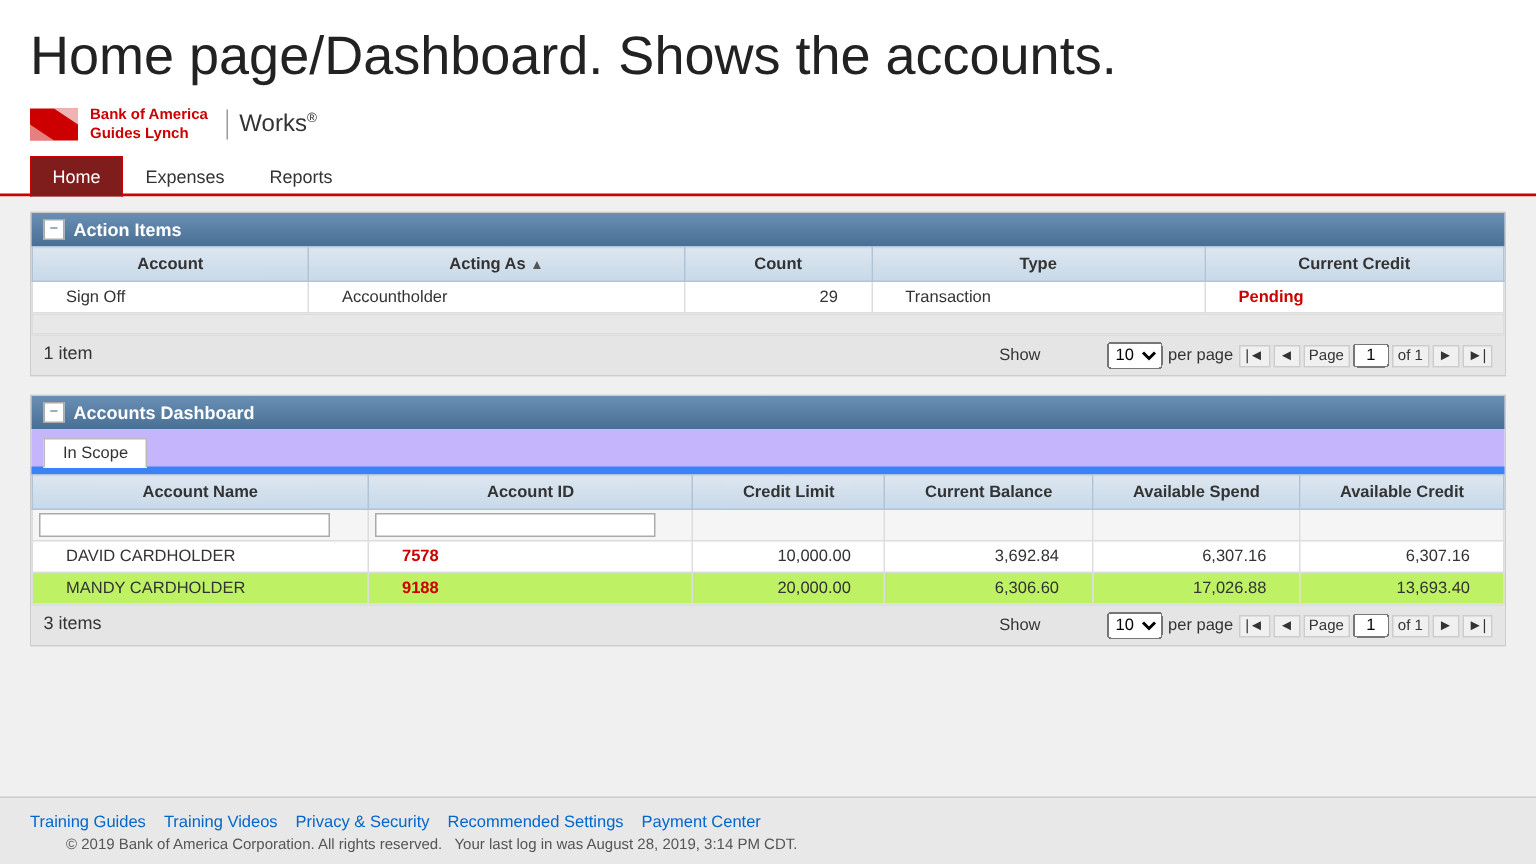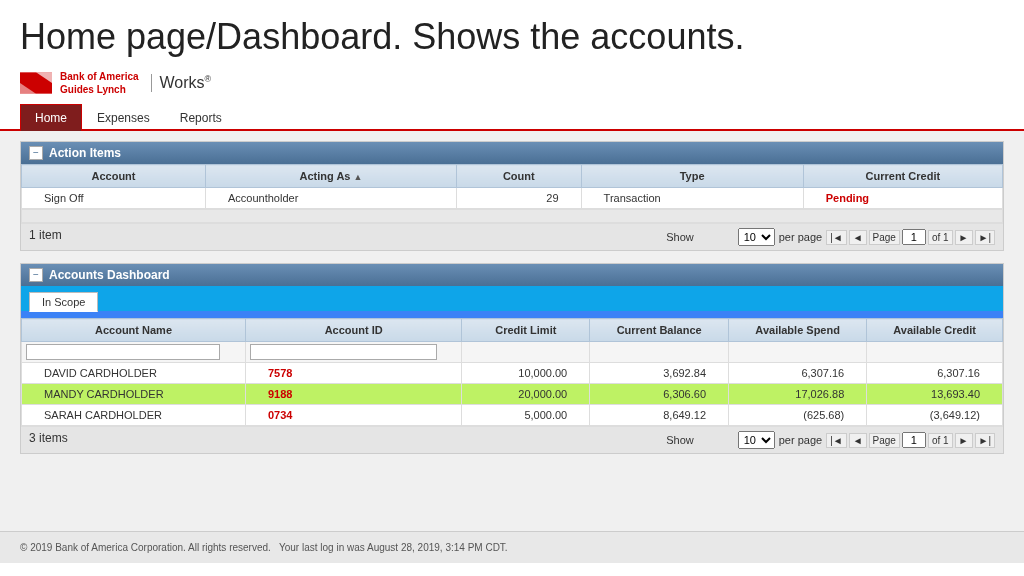--- a/index.html
+++ b/index.html
@@ -186,22 +186,22 @@
     .pagination-btns span {
       padding: 1px 3px;
       border: 1px solid #ccc;
       background: #f0f0f0;
       cursor: pointer;
       font-size: 10px;
     }
 
     .tab-bar {
       padding: 6px 8px 0 8px;
-      border-bottom: 7px solid #3b82f6;
-      background: #0ea5e9;
+      border-bottom: 5px solid #3b82f6;
+      background: #c4b5fd;
     }
 
     .tab-btn {
       background: #e0e0e0;
       border: 1px solid #bbb;
       border-bottom: none;
       padding: 3px 12px;
       font-size: 11px;
       cursor: pointer;
       color: #333;
@@ -244,20 +244,21 @@
 
     .footer-links a {
       color: #0066cc;
       text-decoration: none;
       font-size: 11px;
     }
 
     .footer-copy {
       color: #555;
       font-size: 10px;
+      margin-left: 24px;
     }
 
     .col-arrow {
       font-size: 9px;
       color: #555;
     }
 
     .row-alt {
       background: #bef264;
     }
@@ -396,30 +397,20 @@
           <tr class="row-alt">
             <td>MANDY CARDHOLDER</td>
             <td class="link-cell">
               <a href="#">9188</a>
             </td>
             <td class="num-right">20,000.00</td>
             <td class="num-right">6,306.60</td>
             <td class="num-right">17,026.88</td>
             <td class="num-right">13,693.40</td>
           </tr>
-          <tr>
-            <td>SARAH CARDHOLDER</td>
-            <td class="link-cell">
-              <a href="#">0734</a>
-            </td>
-            <td class="num-right">5,000.00</td>
-            <td class="num-right">8,649.12</td>
-            <td class="num-right">(625.68)</td>
-            <td class="num-right">(3,649.12)</td>
-          </tr>
         </tbody>
       </table>
 
       <div class="pagination-row">
         <span>3 items</span>
         <div class="pagination-right">
           <span>Show</span>
           <select>
             <option>10</option>
             <option>25</option>
@@ -436,17 +427,24 @@
             <span>►|</span>
           </div>
         </div>
       </div>
     </div>
   </div>
 
 </div>
 
 <div class="footer">
+  <div class="footer-links">
+    <a href="#">Training Guides</a>
+    <a href="#">Training Videos</a>
+    <a href="#">Privacy &amp; Security</a>
+    <a href="#">Recommended Settings</a>
+    <a href="#">Payment Center</a>
+  </div>
   <div class="footer-copy">
     <span>© 2019 Bank of America Corporation. All rights reserved.</span>&nbsp;&nbsp;
     <span>Your last log in was August 28, 2019, 3:14 PM CDT.</span>
   </div>
 </div>
 
 </body></html>

